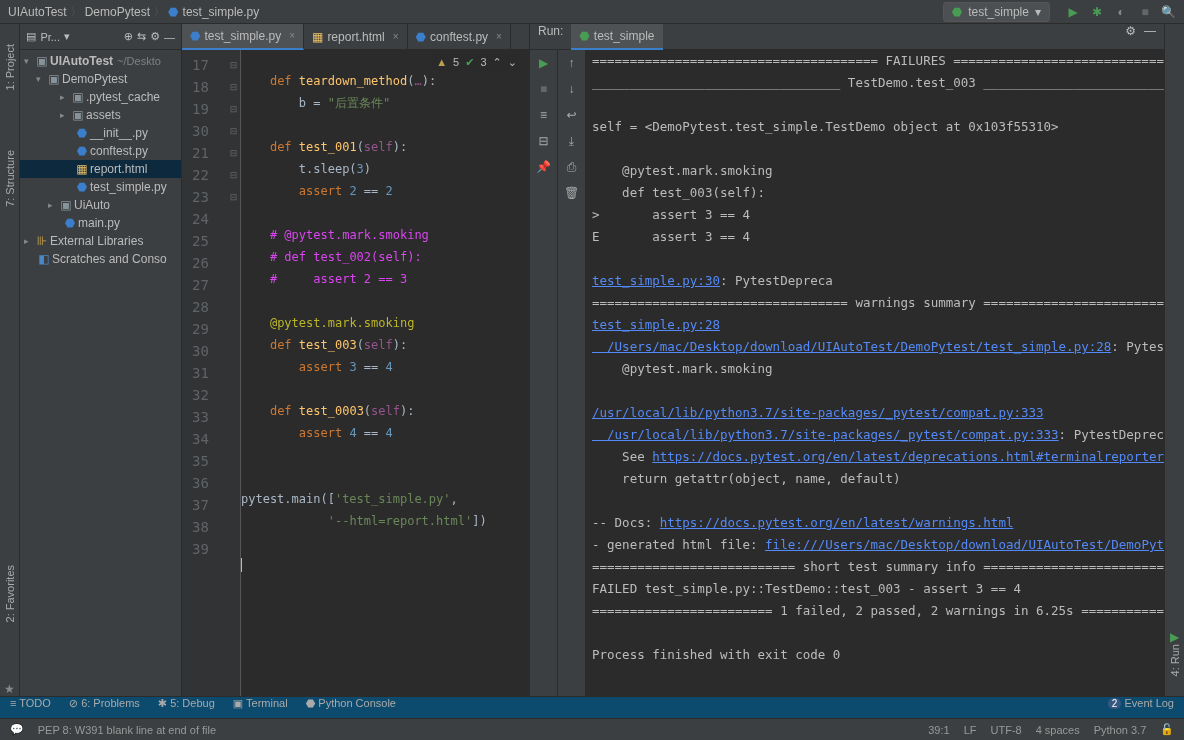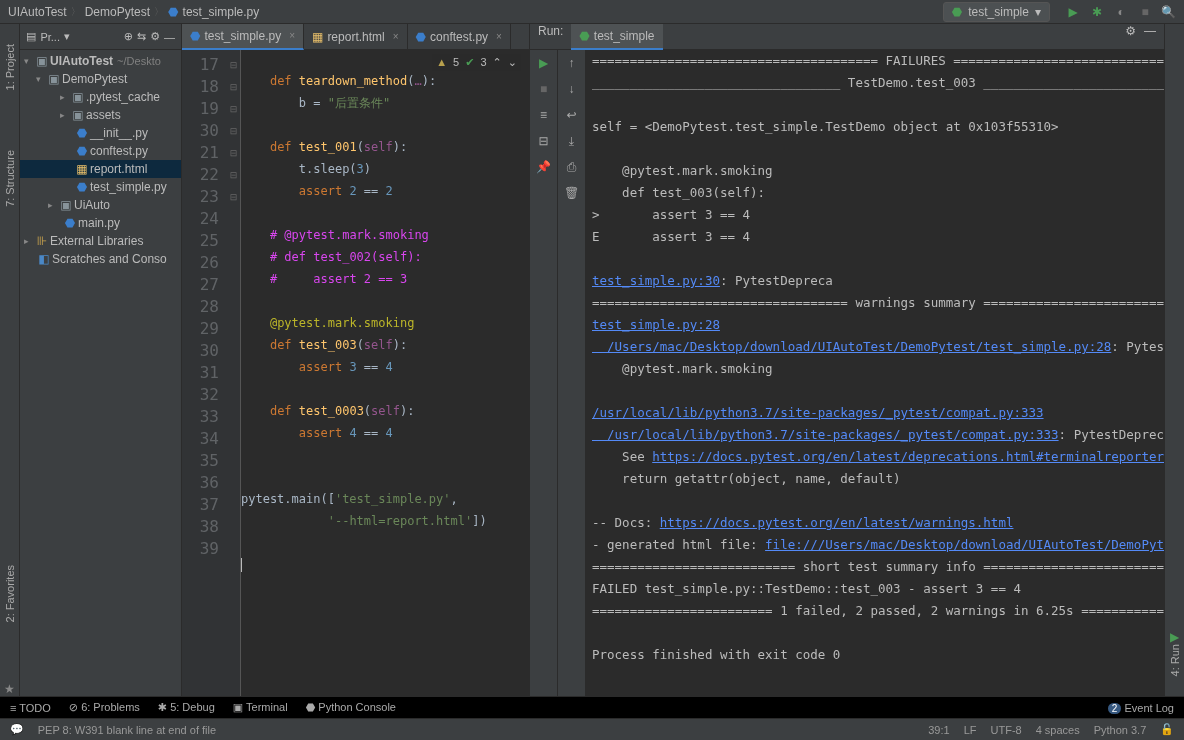--- a/index.html
+++ b/index.html
@@ -28,40 +28,40 @@
 .trow .ficon{width:16px;display:inline-flex;justify-content:center}
 .dim{color:#808080;font-size:11px;margin-left:4px}
 .main{flex:1;display:flex;min-width:0}
 .editor-col{width:348px;display:flex;flex-direction:column;border-right:1px solid #2b2b2b;min-width:0}
 .run-col{flex:1;display:flex;flex-direction:column;min-width:0}
 .tabs{height:26px;background:#3c3f41;display:flex;align-items:center;border-bottom:1px solid #2b2b2b;font-size:12px}
 .tab{height:26px;display:flex;align-items:center;padding:0 8px;gap:4px;color:#bbb;border-right:1px solid #2b2b2b}
 .tab.active{background:#4e5254;border-bottom:2px solid #3b7ecb}
 .tab .x{color:#888;font-size:10px;margin-left:4px}
 .editor-wrap{flex:1;display:flex;position:relative;background:#2b2b2b;min-height:0}
-.gutter{width:45px;background:#313335;color:#606366;font-family:Menlo,Consolas,monospace;font-size:16px;text-align:right;padding:4px 8px 4px 0;line-height:22px}
+.gutter{width:45px;background:#313335;color:#606366;font-family:Menlo,Consolas,monospace;font-size:14px;text-align:center;padding:4px 8px 4px 0;line-height:22px}
 .fold-g{width:14px;background:#313335;border-right:1px solid #555;line-height:22px;font-size:9px;color:#666;text-align:center;padding-top:4px}
 .code{flex:1;font-family:Menlo,Consolas,monospace;font-size:12px;line-height:22px;padding:20px 0 4px 0;white-space:pre;color:#a9b7c6;overflow:hidden}
 .kw{color:#cc7832}
 .fn{color:#ffc66d}
 .self{color:#94558d}
 .str{color:#6a8759}
 .num{color:#6897bb}
 .dec{color:#bbb529}
 .cmt{color:#d946ef}
 .inspect{position:absolute;top:4px;right:8px;display:flex;gap:6px;font-size:11px;background:rgba(43,43,43,.8);padding:2px 4px}
 .warn-i{color:#b8a04d}
 .ok-i{color:#499c54}
 .run-hdr{height:26px;display:flex;align-items:flex-start;gap:8px;padding:0 8px;border-bottom:1px solid #2b2b2b}
 .run-body{flex:1;display:flex;background:#2b2b2b;min-height:0}
 .run-side{width:28px;background:#3c3f41;display:flex;flex-direction:column;align-items:center;padding-top:6px;gap:12px;border-right:1px solid #2b2b2b;color:#aaa}
 .run-side2{width:28px;background:#3c3f41;display:flex;flex-direction:column;align-items:center;padding-top:6px;gap:12px;border-right:1px solid #2b2b2b;color:#aaa}
 .console{flex:1;font-family:Menlo,Consolas,monospace;font-size:12.5px;line-height:22px;color:#bbb;padding:0 6px;overflow:hidden;white-space:pre}
 .link{color:#548af7;text-decoration:underline}
-.bottombar{height:22px;background:#000000;border-top:1px solid #2b2b2b;display:flex;align-items:center;padding:0 10px;gap:18px;font-size:11px;color:#aaa}
+.bottombar{height:22px;background:#0c4a6e;border-top:1px solid #2b2b2b;display:flex;align-items:flex-start;padding:0 10px;gap:18px;font-size:11px;color:#aaa}
 .statusbar{height:22px;background:#3c3f41;border-top:1px solid #2b2b2b;display:flex;align-items:center;padding:0 10px;gap:14px;font-size:11px;color:#999}
 .statusbar .sp{flex:1}
 .badge{background:#365880;border-radius:8px;padding:0 4px;color:#fff;font-size:10px}
 .folder-i{color:#87939a}
 .py-i{color:#3b7ecb}
 .html-i{color:#e8bf6a}
 .caret{border-left:1px solid #bbb;animation:blink 1s step-end infinite}
 @keyframes blink{50%{opacity:0}}
 .green{color:#499c54}
 </style>

